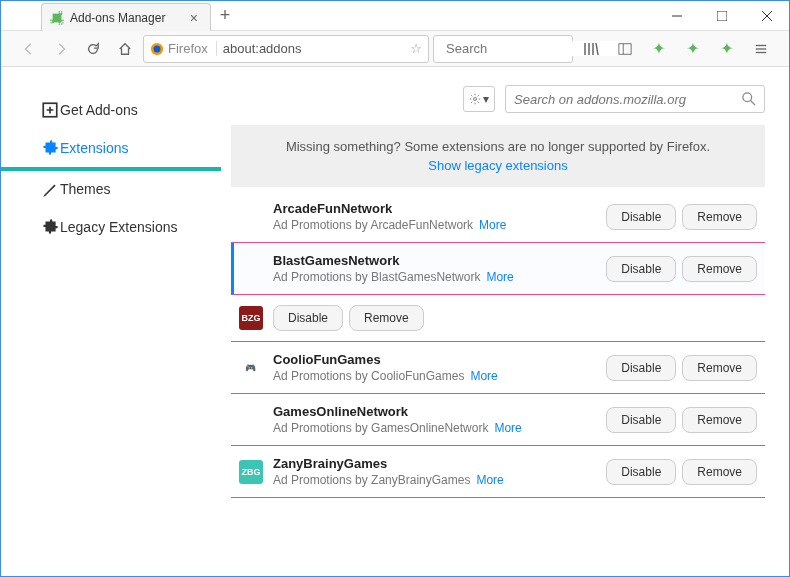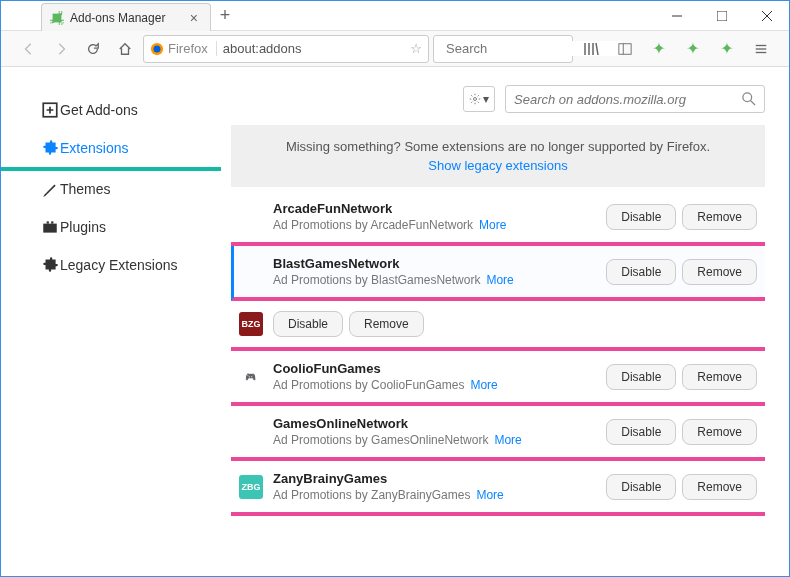--- a/index.html
+++ b/index.html
@@ -30,21 +30,21 @@
 .side-item { display: flex; align-items: center; gap: 1px; padding: 10px 16px 10px 40px; font-size: 14px; color: #333; cursor: pointer; }
 .side-item.active { color: #0a84ff; border-bottom: 4px solid #14b8a6; margin-bottom: -1px; }
 .side-item .sicon { width: 18px; height: 18px; display: flex; align-items: center; justify-content: center; }
 .main { flex: 1; padding: 18px 24px 0 10px; overflow-y: auto; }
 .main-top { display: flex; justify-content: flex-end; align-items: center; gap: 10px; margin-bottom: 12px; }
 .gear-btn { width: 32px; height: 26px; border: 1px solid #ccc; border-radius: 3px; display: flex; align-items: center; justify-content: center; gap: 2px; cursor: pointer; font-size: 12px; color: #555; }
 .addon-search { width: 260px; height: 28px; border: 1px solid #ccc; border-radius: 3px; display: flex; align-items: center; padding: 0 8px; background: #fff; }
 .addon-search input { flex: 1; border: none; outline: none; font-size: 13px; font-style: italic; color: #888; }
 .notice { background: #efefef; padding: 14px; text-align: center; font-size: 13px; color: #555; margin-bottom: 4px; }
 .notice a { color: #0a84ff; text-decoration: none; display: block; margin-top: 4px; cursor: pointer; }
-.ext-item { display: flex; align-items: center; padding: 10px 8px; border-bottom: 4px solid #ec4899; gap: 10px; }
+.ext-item { display: flex; align-items: center; padding: 10px 8px; border-bottom: 1px solid #ec4899; gap: 10px; }
 .ext-item.selected { border-left: 3px solid #0a84ff; background: #fafcff; padding-left: 5px; }
 .ext-icon { width: 24px; height: 24px; display: flex; align-items: center; justify-content: center; border-radius: 3px; font-size: 9px; font-weight: bold; color: #fff; flex-shrink: 0; }
 .ext-info { flex: 1; }
 .ext-name { font-weight: bold; font-size: 13px; color: #222; }
 .ext-desc { font-size: 12px; color: #777; margin-top: 2px; }
 .ext-more { color: #0a84ff; font-size: 12px; cursor: pointer; margin-left: 6px; }
 .ext-actions { display: flex; gap: 6px; }
 .ext-btn { padding: 5px 14px; border: 1px solid #ccc; background: #f5f5f5; border-radius: 8px; font-size: 12px; cursor: pointer; color: #333; }
 </style>
 </head>
@@ -171,30 +171,20 @@
         <span class="sicon">
             <svg width="18" height="18" viewBox="0 0 16 16">
               <path d="M3 13L12 4l1 1-9 9-2 1 1-2z" fill="#333"></path>
             </svg>
           </span>
         <span>Themes</span>
       </div>
       <div class="side-item">
         <span class="sicon">
             <svg width="18" height="18" viewBox="0 0 16 16">
-              <rect x="2" y="5" width="12" height="8" fill="#333"></rect>
-              <rect x="5" y="3" width="2" height="2" fill="#333"></rect>
-              <rect x="9" y="3" width="2" height="2" fill="#333"></rect>
-            </svg>
-          </span>
-        <span>Plugins</span>
-      </div>
-      <div class="side-item">
-        <span class="sicon">
-            <svg width="18" height="18" viewBox="0 0 16 16">
               <path d="M4 3h4v-1a1 1 0 012 0v1h3v4h1a1 1 0 010 2h-1v3h-4v1a1 1 0 01-2 0v-1H4v-4H3a1 1 0 010-2h1V3z" fill="#333"></path>
             </svg>
           </span>
         <span>Legacy Extensions</span>
       </div>
     </div>
 
     <div class="main">
       <div class="main-top">
         <div class="gear-btn">

